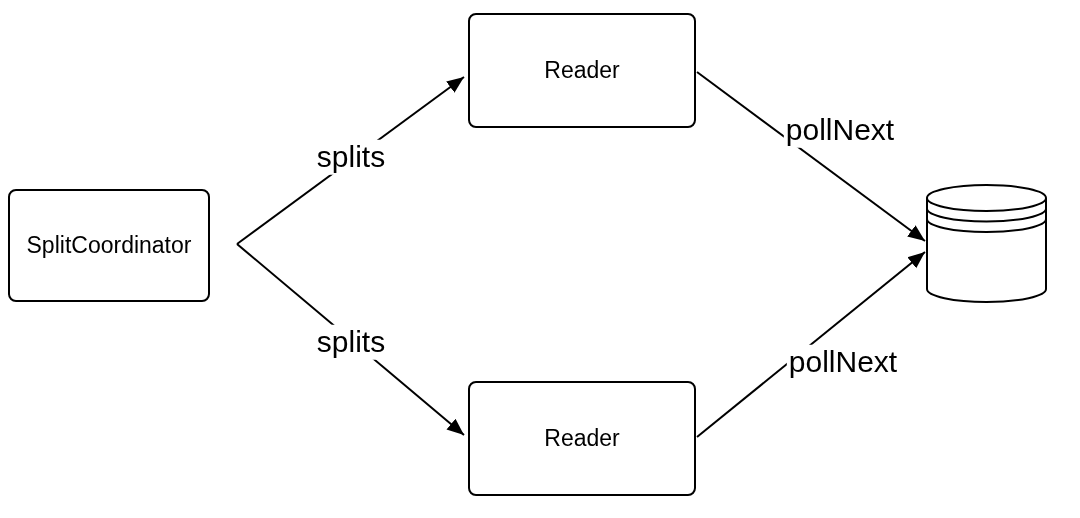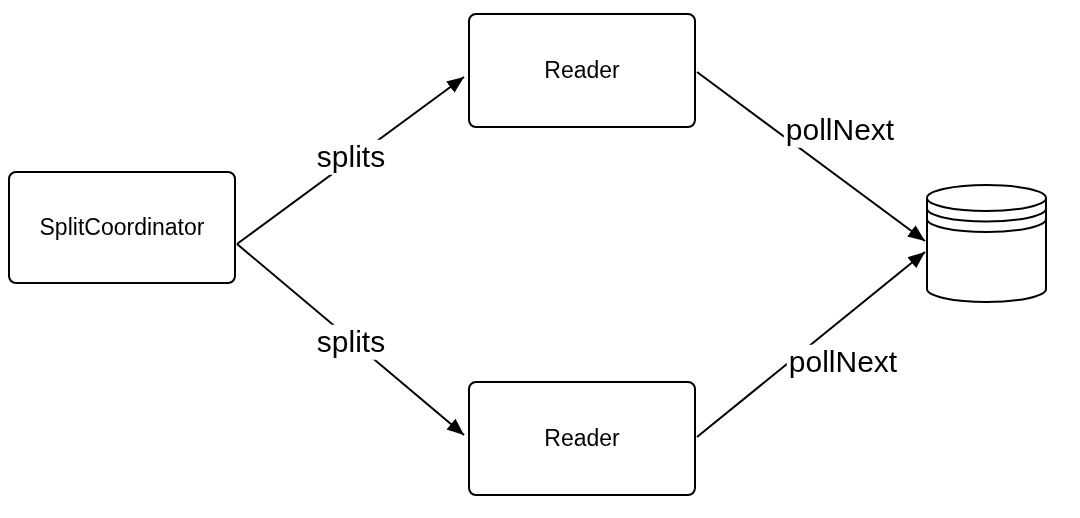--- a/index.html
+++ b/index.html
@@ -77,21 +77,21 @@
     <line class="edge" x1="697" y1="437" x2="925" y2="252" marker-end="url(#arrowhead)"></line>
 
     <g>
       <path class="cyl-body" d="M 927 198 A 59.5 13 0 0 1 1046 198 L 1046 289 A 59.5 13 0 0 1 927 289 Z"></path>
       <path class="cyl-rim" d="M 927 198 A 59.5 13 0 0 0 1046 198"></path>
       <path class="cyl-rim" d="M 927 208.5 A 59.5 13 0 0 0 1046 208.5"></path>
       <path class="cyl-rim" d="M 927 219 A 59.5 13 0 0 0 1046 219"></path>
     </g>
   </svg>
 
-  <div class="node" style="left:8px; top:171px; width:228px; height:113px;">
+  <div class="node" style="left:8px; top:189px; width:202px; height:113px;">
     <span>SplitCoordinator</span>
   </div>
 
   <div class="node" style="left:468px; top:13px; width:228px; height:115px;">
     <span>Reader</span>
   </div>
 
   <div class="node" style="left:468px; top:381px; width:228px; height:115px;">
     <span>Reader</span>
   </div>

